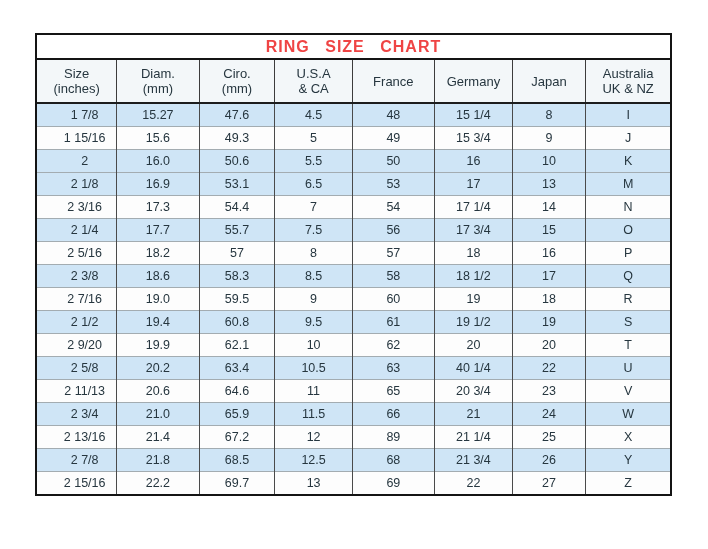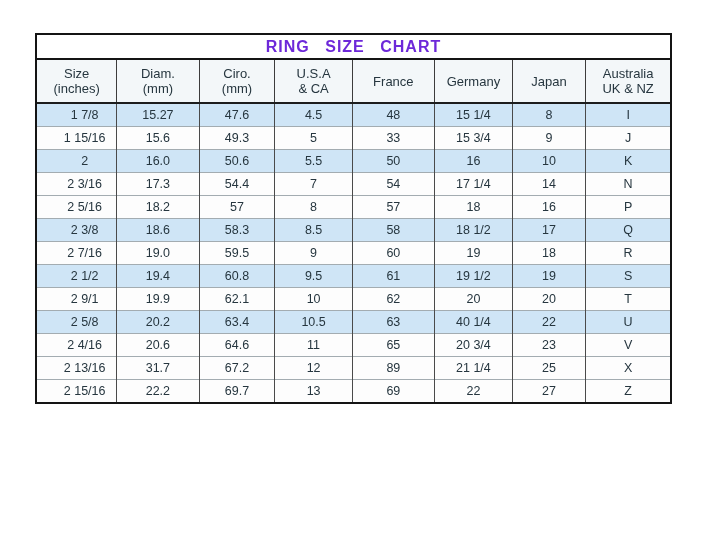--- a/index.html
+++ b/index.html
@@ -25,21 +25,21 @@
     box-sizing: border-box;
   }
   .title-band {
     height: 23px;
     line-height: 23px;
     text-align: center;
     font-size: 16px;
     font-weight: bold;
     letter-spacing: 1px;
     word-spacing: 10px;
-    color: #6d28d9;
+    color: #ef4444;
     background: #ffffff;
     border-bottom: 2px solid #141414;
   }
   table {
     width: 100%;
     border-collapse: collapse;
     table-layout: fixed;
   }
   th {
     height: 38px;
@@ -112,45 +112,65 @@
             <td>48</td>
             <td>15 1/4</td>
             <td>8</td>
             <td>I</td>
           </tr>
           <tr class="base">
             <td>1 15/16</td>
             <td>15.6</td>
             <td>49.3</td>
             <td>5</td>
-            <td>33</td>
+            <td>49</td>
             <td>15 3/4</td>
             <td>9</td>
             <td>J</td>
           </tr>
           <tr class="alt">
             <td>2</td>
             <td>16.0</td>
             <td>50.6</td>
             <td>5.5</td>
             <td>50</td>
             <td>16</td>
             <td>10</td>
             <td>K</td>
           </tr>
+          <tr class="alt">
+            <td>2 1/8</td>
+            <td>16.9</td>
+            <td>53.1</td>
+            <td>6.5</td>
+            <td>53</td>
+            <td>17</td>
+            <td>13</td>
+            <td>M</td>
+          </tr>
           <tr class="base">
             <td>2 3/16</td>
             <td>17.3</td>
             <td>54.4</td>
             <td>7</td>
             <td>54</td>
             <td>17 1/4</td>
             <td>14</td>
             <td>N</td>
           </tr>
+          <tr class="alt">
+            <td>2 1/4</td>
+            <td>17.7</td>
+            <td>55.7</td>
+            <td>7.5</td>
+            <td>56</td>
+            <td>17 3/4</td>
+            <td>15</td>
+            <td>O</td>
+          </tr>
           <tr class="base">
             <td>2 5/16</td>
             <td>18.2</td>
             <td>57</td>
             <td>8</td>
             <td>57</td>
             <td>18</td>
             <td>16</td>
             <td>P</td>
           </tr>
@@ -178,58 +198,78 @@
             <td>2 1/2</td>
             <td>19.4</td>
             <td>60.8</td>
             <td>9.5</td>
             <td>61</td>
             <td>19 1/2</td>
             <td>19</td>
             <td>S</td>
           </tr>
           <tr class="base">
-            <td>2 9/1</td>
+            <td>2 9/20</td>
             <td>19.9</td>
             <td>62.1</td>
             <td>10</td>
             <td>62</td>
             <td>20</td>
             <td>20</td>
             <td>T</td>
           </tr>
           <tr class="alt">
             <td>2 5/8</td>
             <td>20.2</td>
             <td>63.4</td>
             <td>10.5</td>
             <td>63</td>
             <td>40 1/4</td>
             <td>22</td>
             <td>U</td>
           </tr>
           <tr class="base">
-            <td>2 4/16</td>
+            <td>2 11/13</td>
             <td>20.6</td>
             <td>64.6</td>
             <td>11</td>
             <td>65</td>
             <td>20 3/4</td>
             <td>23</td>
             <td>V</td>
           </tr>
+          <tr class="alt">
+            <td>2 3/4</td>
+            <td>21.0</td>
+            <td>65.9</td>
+            <td>11.5</td>
+            <td>66</td>
+            <td>21</td>
+            <td>24</td>
+            <td>W</td>
+          </tr>
           <tr class="base">
             <td>2 13/16</td>
-            <td>31.7</td>
+            <td>21.4</td>
             <td>67.2</td>
             <td>12</td>
             <td>89</td>
             <td>21 1/4</td>
             <td>25</td>
             <td>X</td>
+          </tr>
+          <tr class="alt">
+            <td>2 7/8</td>
+            <td>21.8</td>
+            <td>68.5</td>
+            <td>12.5</td>
+            <td>68</td>
+            <td>21 3/4</td>
+            <td>26</td>
+            <td>Y</td>
           </tr>
           <tr class="base">
             <td>2 15/16</td>
             <td>22.2</td>
             <td>69.7</td>
             <td>13</td>
             <td>69</td>
             <td>22</td>
             <td>27</td>
             <td>Z</td>

